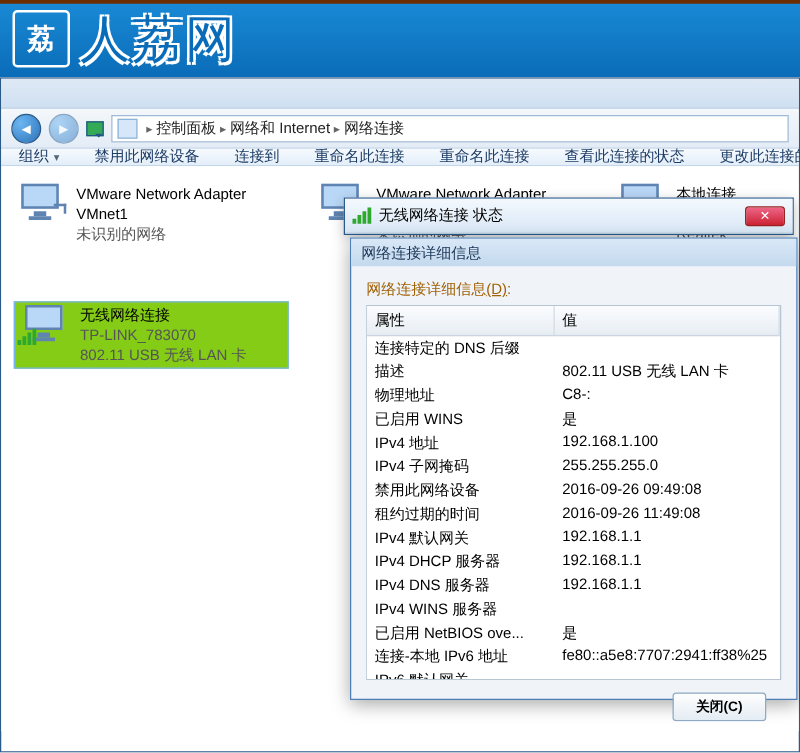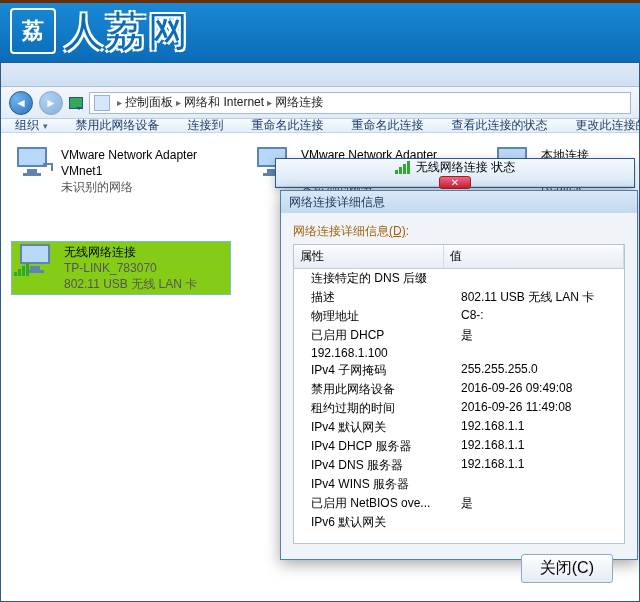--- a/index.html
+++ b/index.html
@@ -37,41 +37,41 @@
   .cable{ width:10px;height:8px;border-top:2px solid #5f84b2;border-right:2px solid #5f84b2;position:absolute;top:16px;left:32px;}
   .bars{position:absolute;bottom:0;left:0;display:flex;gap:1px;align-items:flex-end;}
   .bars span{width:3px;background:#2fa82f;display:block;}
   .b1{height:4px}.b2{height:7px}.b3{height:10px}.b4{height:13px}
   .ad-info { font-size:12px; line-height:16px; }
   .ad-title { color:#000; }
   .ad-sub { color:#555; }
   
   
   .dlg-status { position:absolute; top:158px; left:275px; width:360px; border:1px solid #2a5a8a; background:#eef4fa; box-shadow:0 3px 10px rgba(0,0,0,.25);}
-  .dlg-hdr { height:28px; display:flex; align-items:center; justify-content:space-between; padding:0 6px; background:linear-gradient(#f3f8fd,#dae8f6); border-bottom:1px solid #b9cde4;flex-direction:column;}
+  .dlg-hdr { height:28px; display:flex; align-items:center; justify-content:space-between; padding:0 6px; background:linear-gradient(#f3f8fd,#dae8f6); border-bottom:1px solid #b9cde4;}
   .dlg-t { display:flex; align-items:center; gap:6px; font-size:12px;}
   .sig{display:flex;gap:1px;align-items:flex-end;}
   .sig span{width:3px;background:#2fa82f;}
   .close-btn{ width:32px;height:16px;background:linear-gradient(#e68,#c23);border:1px solid #922;border-radius:3px;color:#fff;font-size:10px;display:flex;align-items:center;justify-content:center;}
   
   
   .dlg-details { position:absolute; top:190px; left:280px; width:358px; height:370px; border:1px solid #4b7fb5; background:#f0f4f9; box-shadow:0 4px 14px rgba(0,0,0,.35);}
   .dd-title { height:22px; background:linear-gradient(#d9e8f7,#c4d9ee); font-size:12px; display:flex;align-items:center;padding:0 8px; color:#1b3756;}
   .dd-body { padding:10px 12px; font-size:12px;}
   .dd-label { margin-bottom:4px; color:#a16207;}
   .dd-label u{ text-decoration:underline;}
   .grid { border:1px solid #b7c4d2; background:#fff; height:300px; overflow:auto;}
   .grid-h { display:flex; background:linear-gradient(#fbfcfe,#e7edf4); border-bottom:1px solid #c4cfda; font-size:12px;}
   .grid-h div{ padding:3px 6px; border-right:1px solid #d2dbe4;}
   .gc1{width:150px;}
   .gc2{flex:1;}
   .grid-r { display:flex; font-size:12px; font-family: SimSun, monospace; }
-  .grid-r div{ padding:1px 17px; white-space:nowrap; overflow:hidden;}
+  .grid-r div{ padding:1px 6px; white-space:nowrap; overflow:hidden;}
   .dd-foot{ display:flex; justify-content:flex-end; padding:10px 12px 0 0;}
-  .btn{ padding:3px 18px; font-size:16px; background:linear-gradient(#fdfefe,#e4ecf4); border:1px solid #8ea9c4; border-radius:3px;}
+  .btn{ padding:3px 18px; font-size:11px; background:linear-gradient(#fdfefe,#e4ecf4); border:1px solid #8ea9c4; border-radius:3px;font-weight:bold;}
 </style>
 </head>
 <body>
 
 <div class="logo-banner">
   <div class="ribbon"></div>
   <div class="logo-box">荔</div>
   <div class="logo-text">人荔网</div>
 </div>
 
@@ -197,24 +197,25 @@
           </div>
           <div class="grid-r">
             <div class="gc1">描述</div>
             <div class="gc2">802.11 USB 无线 LAN 卡</div>
           </div>
           <div class="grid-r">
             <div class="gc1">物理地址</div>
             <div class="gc2">C8-:</div>
           </div>
           <div class="grid-r">
-            <div class="gc1">已启用 DHCP</div>
+            <div class="gc1">已启用 WINS</div>
             <div class="gc2">是</div>
           </div>
           <div class="grid-r">
+            <div class="gc1">IPv4 地址</div>
             <div class="gc2">192.168.1.100</div>
           </div>
           <div class="grid-r">
             <div class="gc1">IPv4 子网掩码</div>
             <div class="gc2">255.255.255.0</div>
           </div>
           <div class="grid-r">
             <div class="gc1">禁用此网络设备</div>
             <div class="gc2">2016-09-26 09:49:08</div>
           </div>
@@ -236,20 +237,24 @@
           </div>
           <div class="grid-r">
             <div class="gc1">IPv4 WINS 服务器</div>
             <div class="gc2"></div>
           </div>
           <div class="grid-r">
             <div class="gc1">已启用 NetBIOS ove...</div>
             <div class="gc2">是</div>
           </div>
           <div class="grid-r">
+            <div class="gc1">连接-本地 IPv6 地址</div>
+            <div class="gc2">fe80::a5e8:7707:2941:ff38%25</div>
+          </div>
+          <div class="grid-r">
             <div class="gc1">IPv6 默认网关</div>
             <div class="gc2"></div>
           </div>
         </div>
     </div>
     <div class="dd-foot">
       <button class="btn">关闭(C)</button>
     </div>
   </div>
 </div>

